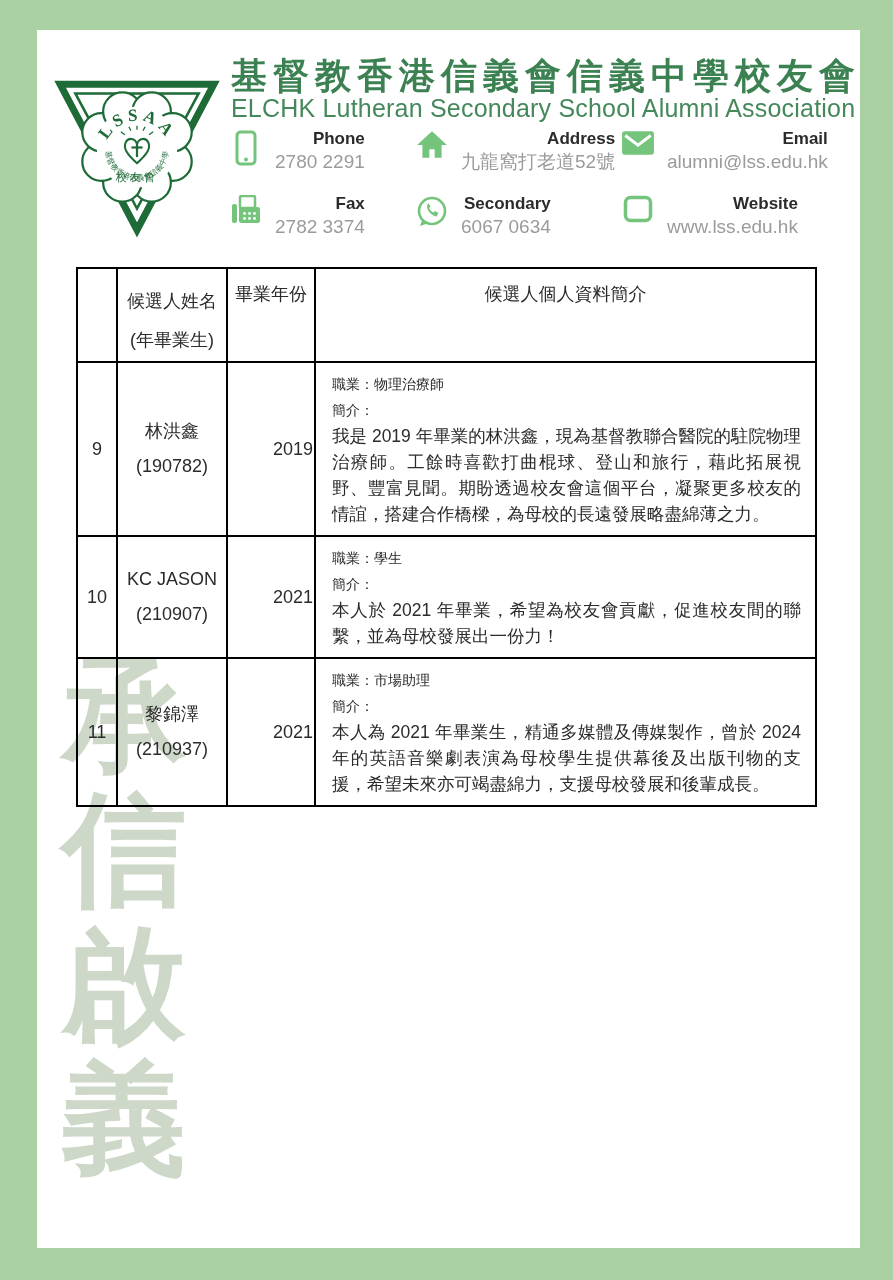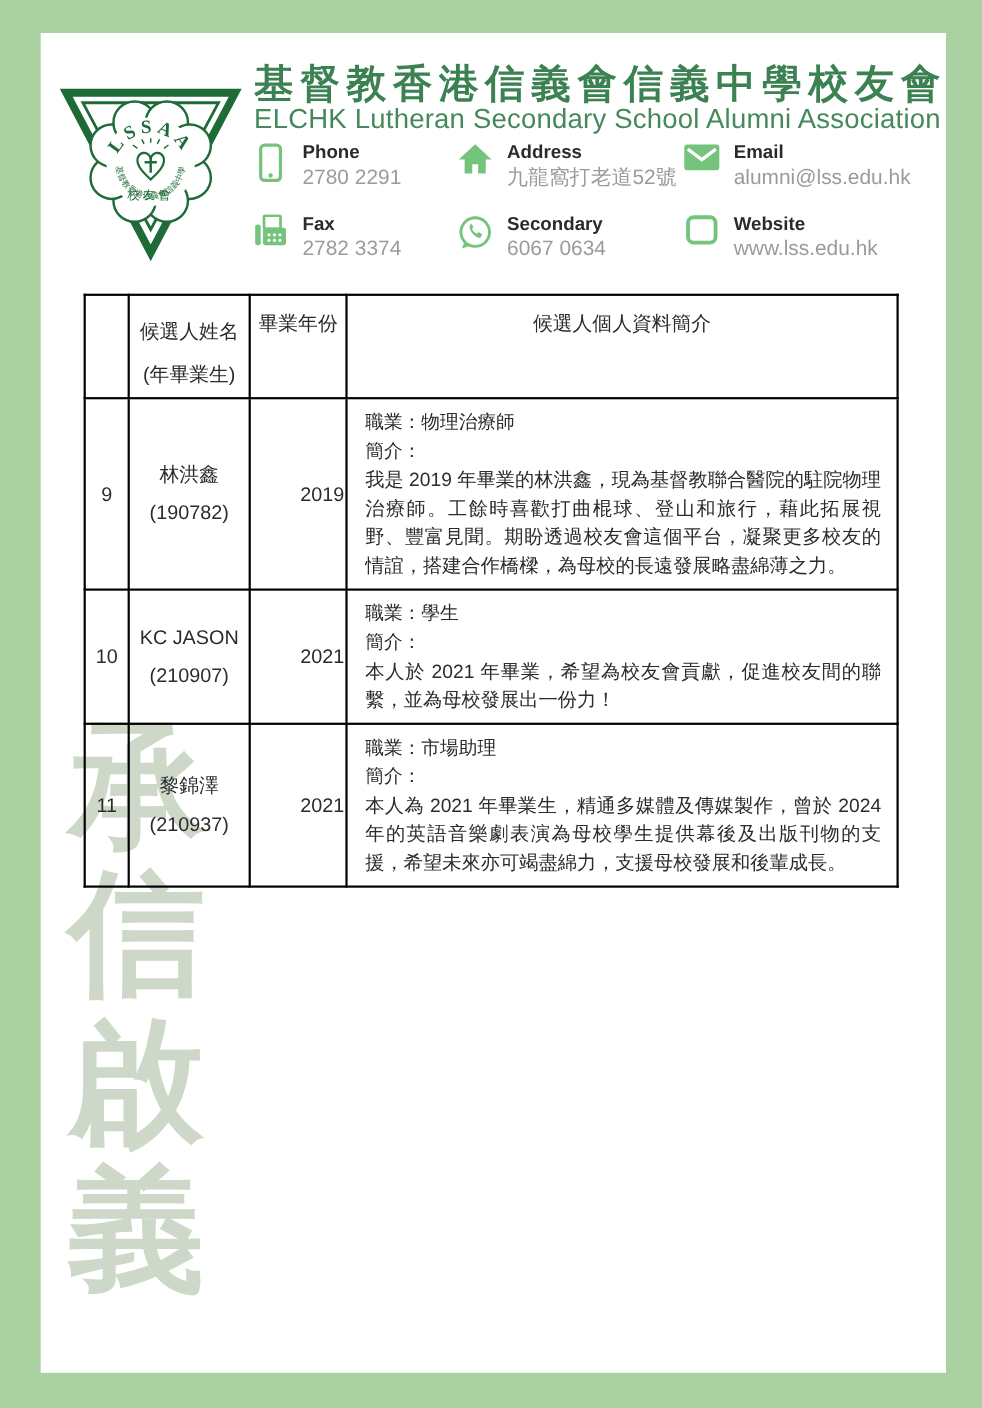--- a/index.html
+++ b/index.html
@@ -33,40 +33,40 @@
   .title-en{
     position:absolute;left:194px;top:64px;width:625px;z-index:2;
     font-size:25px;color:#45885b;letter-spacing:0.2px;white-space:nowrap;
   }
   .contacts{
     position:absolute;left:192px;top:98px;width:625px;z-index:2;
     display:grid;grid-template-columns:186px 206px auto;row-gap:13px;
   }
   .contact{display:flex;align-items:flex-start;height:52px;}
   .cicon{width:34px;margin-right:12px;display:flex;justify-content:center;align-items:flex-start;padding-top:2px;}
-  .ctxt{display:flex;flex-direction:column;}
+  .ctxt{display:flex;flex-direction:column;align-items:flex-end;}
   .clabel{font-size:17px;font-weight:bold;color:#2b2b2b;line-height:22px;}
   .cvalue{font-size:19px;color:#9b9b9b;line-height:24px;}
   
   table.cand{
     position:absolute;left:39px;top:237px;z-index:1;
     width:739px;border-collapse:collapse;table-layout:fixed;
     background:transparent;
   }
   table.cand td{
     border:2px solid #000;color:#2b2b2b;font-size:18px;
     vertical-align:middle;background:transparent;margin-top:20px;
   }
   td.c-idx{text-align:center;}
   td.c-name{text-align:center;line-height:35px;}
   td.c-year{text-align:right;}
   td.c-desc{padding:8px 14px 8px 16px;vertical-align:top;}
   tr.hdr td{vertical-align:top;text-align:center;padding-top:13px;font-size:18px;}
   tr.hdr .two-line{line-height:39px;}
-  .desc-line{font-size:17px;line-height:26px;}
+  .desc-line{font-size:14px;line-height:26px;}
   .desc-par{font-size:17.5px;line-height:26px;text-align:justify;}
 </style>
 </head>
 <body>
 
 <div class="page">
 
   <div class="watermark">
     <span>承</span>
     <span>信</span>

